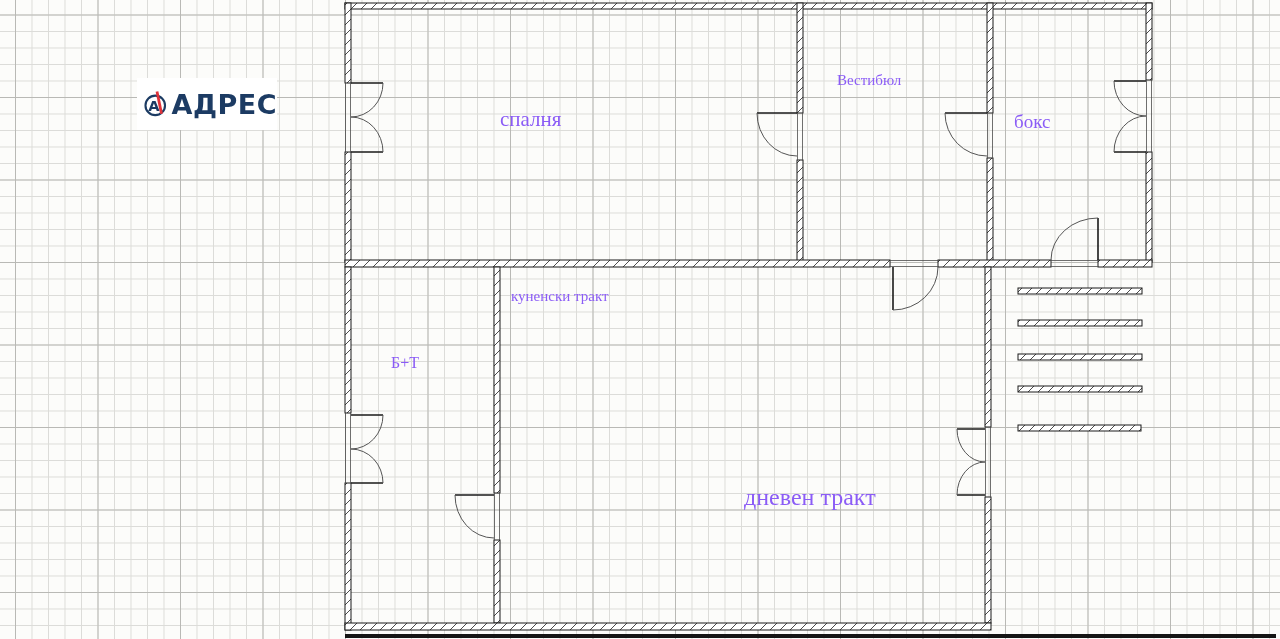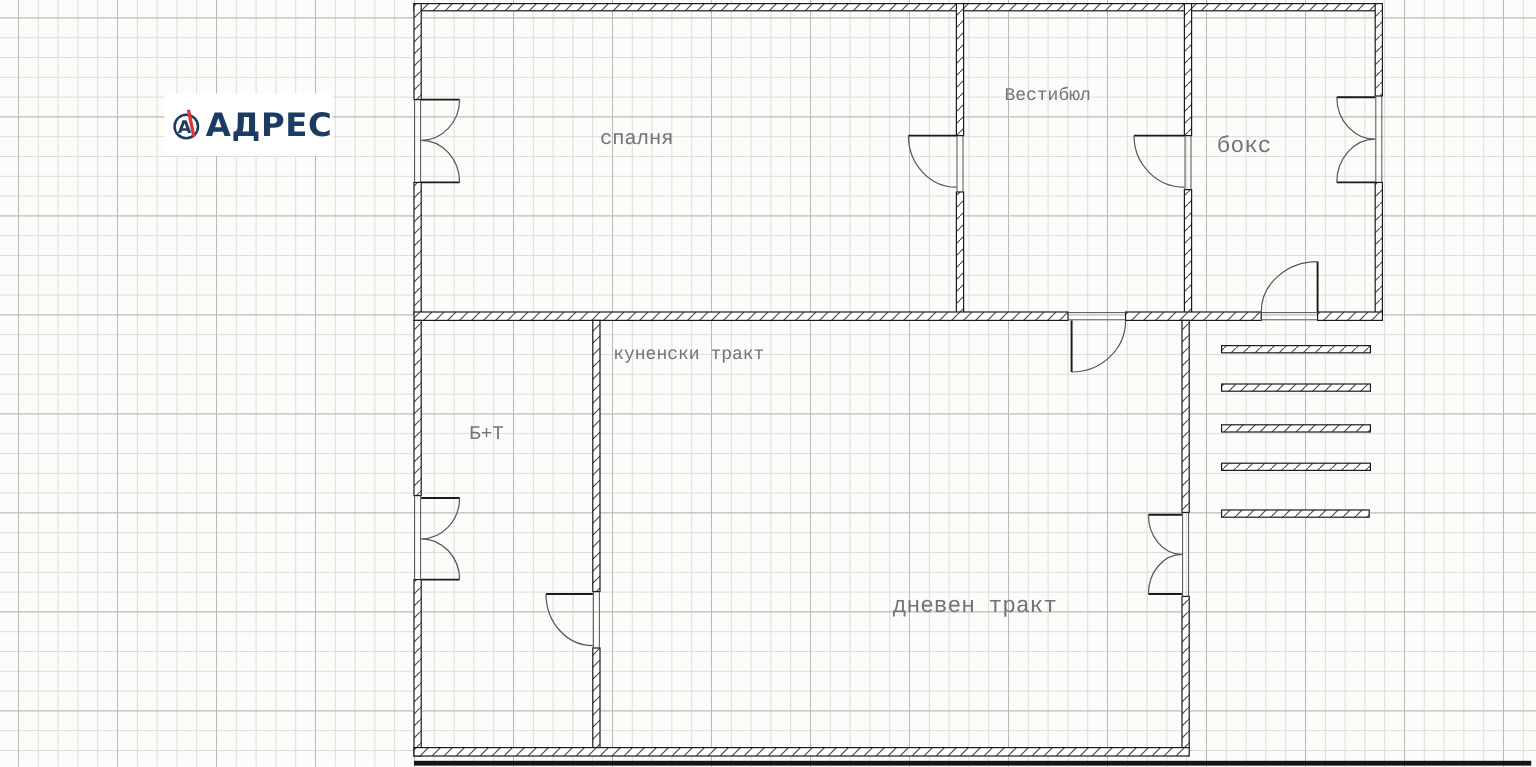--- a/index.html
+++ b/index.html
@@ -11,29 +11,29 @@
       linear-gradient(to right,#b9b9b5 1px,transparent 1px),
       linear-gradient(to bottom,#b9b9b5 1px,transparent 1px),
       linear-gradient(to right,#dcdcd8 1px,transparent 1px),
       linear-gradient(to bottom,#dcdcd8 1px,transparent 1px);
     background-size:82.5px 82.5px,82.5px 82.5px,16.5px 16.5px,16.5px 16.5px;
     background-position:15px 14.5px;
     font-family:"DejaVu Sans",sans-serif;
   }
   #plan-svg{position:absolute;left:0;top:0;}
   .room-label{
-    position:absolute;white-space:nowrap;color:#737373;
-    font-family:Liberation Mono, monospace;line-height:1.1;
+    position:absolute;white-space:nowrap;color:#8b5cf6;
+    font-family:Liberation Serif, serif;line-height:1.1;
   }
-  #lbl-bedroom{left:500px;top:108px;font-size:17px;}
+  #lbl-bedroom{left:500px;top:108px;font-size:21px;}
   #lbl-vestibule{left:837px;top:72px;font-size:15px;}
   #lbl-antre{left:1014px;top:112px;font-size:19px;}
   #lbl-kitchenette{left:511px;top:288px;font-size:15px;}
   #lbl-bath{left:391px;top:354px;font-size:16px;}
-  #lbl-living{left:744px;top:495px;font-size:19px;}
+  #lbl-living{left:744px;top:484px;font-size:24px;}
   #logo{
     position:absolute;left:137px;top:78px;width:140px;height:52px;
     background:#ffffff;display:flex;align-items:center;gap:3px;
     padding-left:5px;box-sizing:border-box;
   }
   .logo-text{
     font-family:"DejaVu Sans",sans-serif;font-weight:bold;
     font-size:27px;color:#1c3b63;letter-spacing:0.5px;
   }
 </style>

